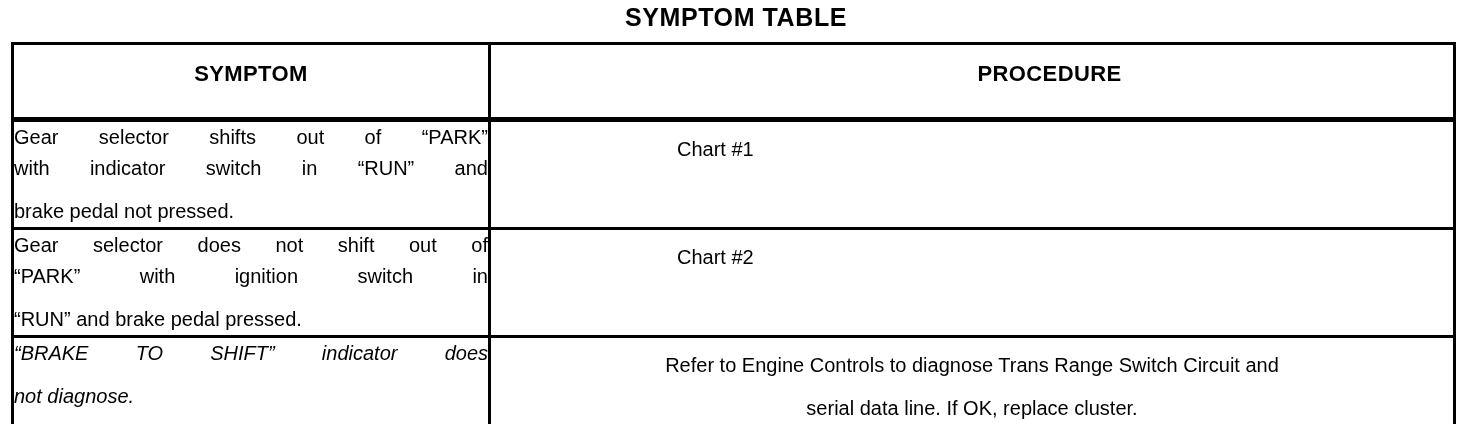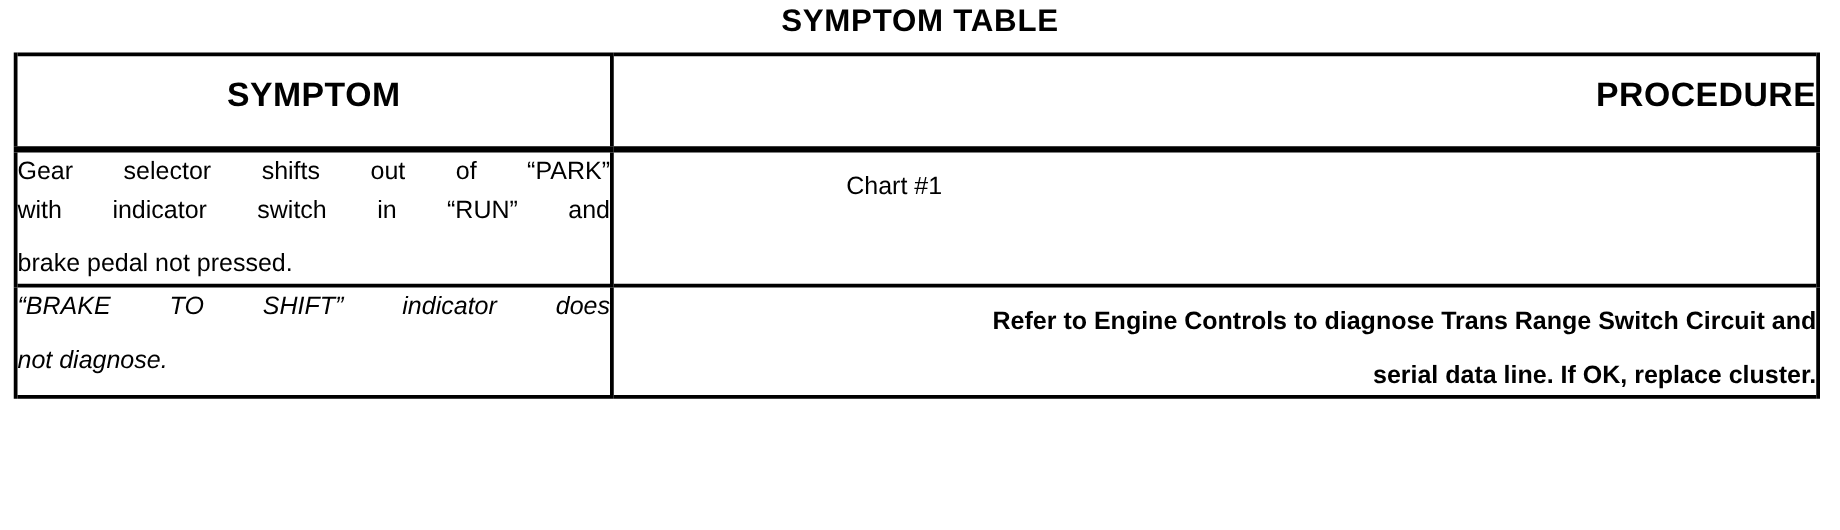--- a/index.html
+++ b/index.html
@@ -55,28 +55,28 @@
     border-right: 3px solid #000;
     vertical-align: top;
     padding: 0;
   }
 
   
   .head-row th {
     height: 56px;
     border-bottom: 5px solid #000;
     text-align: center;
-    font-size: 27px;
+    font-size: 22px;
     font-weight: bold;
     letter-spacing: 0.4px;
     padding: 16px 0 0 0;
     white-space: nowrap;
   }
   .head-row th.head-procedure {
-    text-align: right;
+    text-align: center;
     padding-left: 155px;
   }
 
   
   .data-row td {
     border-top: 3px solid #000;
     font-size: 20px;
     line-height: 31px;
   }
   .data-row:first-child td { border-top: 0; }
@@ -90,22 +90,21 @@
 
   .cell-procedure {
     padding: 10px 14px 14px 14px;
   }
   .cell-procedure.chart-ref {
     text-align: left;
     padding-left: 186px;
     white-space: nowrap;
   }
   .cell-procedure.para {
-    text-align: right;
-    font-weight: bold;
+    text-align: center;
   }
 
   .row-1 .cell-symptom,
   .row-2 .cell-symptom { height: 93px; }
   .row-3 .cell-symptom { height: 56px; font-style: italic; }
 
   .line { display: block; margin-top: 12px; }
   .line-justified {
     display: block;
     text-align: justify;
@@ -138,20 +137,30 @@
         <td class="cell-symptom">
           <span class="line-justified">Gear selector shifts out of “PARK”</span>
           <span class="line-justified">with indicator switch in “RUN” and</span>
           <span class="line">brake pedal not pressed.</span>
         </td>
         <td class="cell-procedure chart-ref">
           <span class="line">Chart #1</span>
         </td>
       </tr>
 
+      <tr class="data-row row-2">
+        <td class="cell-symptom">
+          <span class="line-justified">Gear selector does not shift out of</span>
+          <span class="line-justified">“PARK” with ignition switch in</span>
+          <span class="line">“RUN” and brake pedal pressed.</span>
+        </td>
+        <td class="cell-procedure chart-ref">
+          <span class="line">Chart #2</span>
+        </td>
+      </tr>
 
       <tr class="data-row row-3">
         <td class="cell-symptom">
           <span class="line-justified">“BRAKE TO SHIFT” indicator does</span>
           <span class="line">not diagnose.</span>
         </td>
         <td class="cell-procedure para">
           <span class="line">Refer to Engine Controls to diagnose Trans Range Switch Circuit and</span>
           <span class="line">serial data line. If OK, replace cluster.</span>
         </td>

